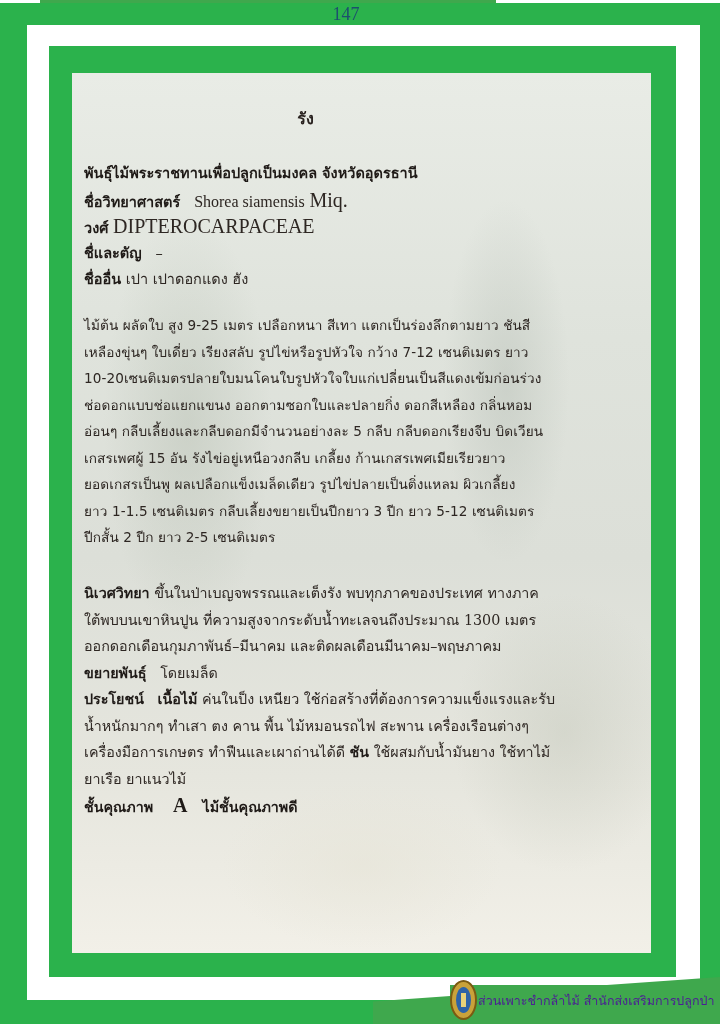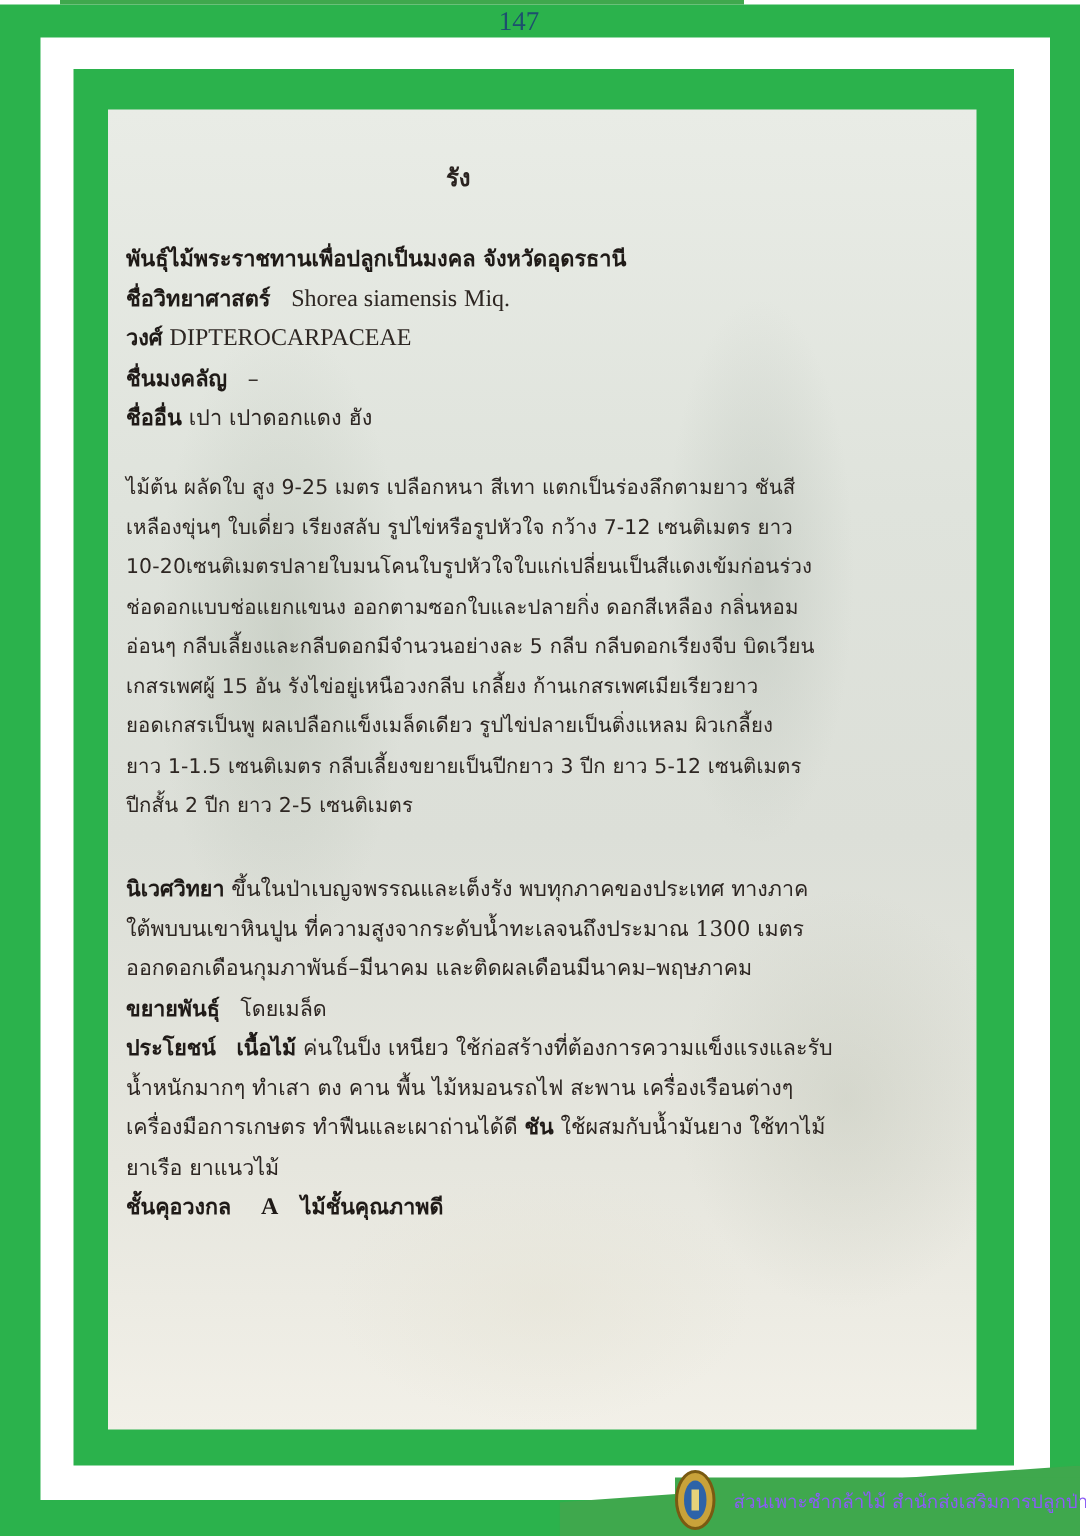--- a/index.html
+++ b/index.html
@@ -44,21 +44,21 @@
       font-family: "DejaVu Sans", sans-serif; font-weight: bold; font-size: 16px; color: #2a2320;
     }
 
     .text-block {
       position: absolute; left: 84px; width: 560px;
       font-family: "DejaVu Serif", serif; font-size: 14.5px; color: #2d2622; line-height: 26.5px;
     }
     .line { white-space: nowrap; display: block; height: 26.5px; }
     .bold { font-weight: bold; color: #1f1a17; }
     .italic { font-family: "Liberation Serif", serif; font-size: 16px; }
-    .latin { font-family: "Liberation Serif", serif; font-size: 16px; }
+    .latin { font-family: "Liberation Serif", serif; font-size: 20px; }
 
     .header-block { top: 160px; }
     .desc-block { top: 312px; font-family: "DejaVu Sans", sans-serif; font-size: 13.6px; letter-spacing: 0.1px; }
     .info-block { top: 580px; font-size: 14.3px; }
 
     .footer-tab {
       position: absolute; left: 373px; top: 977px; width: 347px; height: 47px;
       background: #3fa84d;
       clip-path: polygon(0 100%, 0 52%, 100% 0, 100% 100%);
     }
@@ -71,21 +71,21 @@
     }
     .emblem-inner {
       position: absolute; left: 4px; top: 5px; width: 15px; height: 26px; border-radius: 50%;
       background: #2d63a8;
     }
     .emblem-core {
       position: absolute; left: 5px; top: 6px; width: 5px; height: 14px; background: #e8d27a;
     }
     .footer-text {
       position: absolute; left: 478px; top: 991px;
-      font-family: "DejaVu Sans", sans-serif; font-size: 12.5px; color: #8b5cf6; white-space: nowrap; margin-left: 11px;
+      font-family: "DejaVu Sans", sans-serif; font-size: 12.5px; color: #4c1d95; white-space: nowrap;
     }
   </style>
 </head>
 <body>
 
 <div class="outer-frame"></div>
 <div class="top-strip"></div>
 <div class="top-strip-green"></div>
 <div class="right-edge"></div>
 <div class="page-number">147</div>
@@ -100,21 +100,21 @@
   <span class="line">
     <span class="bold">ชื่อวิทยาศาสตร์</span>&nbsp;&nbsp;
     <span class="italic">Shorea siamensis</span>
     <span class="latin">Miq.</span>
   </span>
   <span class="line">
     <span class="bold">วงศ์</span>
     <span class="latin">DIPTEROCARPACEAE</span>
   </span>
   <span class="line">
-    <span class="bold">ชื่นมงคลัญ</span>&nbsp;&nbsp;
+    <span class="bold">ชื่และตัญ</span>&nbsp;&nbsp;
     <span>–</span>
   </span>
   <span class="line">
     <span class="bold">ชื่ออื่น</span>
     <span>เปา เปาดอกแดง ฮัง</span>
   </span>
 </div>
 
 <div class="text-block desc-block">
   <span class="line">ไม้ต้น ผลัดใบ สูง 9-25 เมตร เปลือกหนา สีเทา แตกเป็นร่องลึกตามยาว ชันสี</span>
@@ -145,21 +145,21 @@
     <span>ค่นในป็ง เหนียว ใช้ก่อสร้างที่ต้องการความแข็งแรงและรับ</span>
   </span>
   <span class="line">น้ำหนักมากๆ ทำเสา ตง คาน พื้น ไม้หมอนรถไฟ สะพาน เครื่องเรือนต่างๆ</span>
   <span class="line">
     <span>เครื่องมือการเกษตร ทำฟืนและเผาถ่านได้ดี</span>
     <span class="bold">ชัน</span>
     <span>ใช้ผสมกับน้ำมันยาง ใช้ทาไม้</span>
   </span>
   <span class="line">ยาเรือ ยาแนวไม้</span>
   <span class="line bold">
-    <span>ชั้นคุอวงกล</span>&nbsp;&nbsp;&nbsp;
+    <span>ชั้นคุณภาพ</span>&nbsp;&nbsp;&nbsp;
     <span class="latin">A</span>&nbsp;&nbsp;
     <span>ไม้ชั้นคุณภาพดี</span>
   </span>
 </div>
 
 <div class="footer-tab"></div>
 <div class="footer-tab-body"></div>
 <div class="emblem">
   <div class="emblem-inner">
     <div class="emblem-core"></div>

